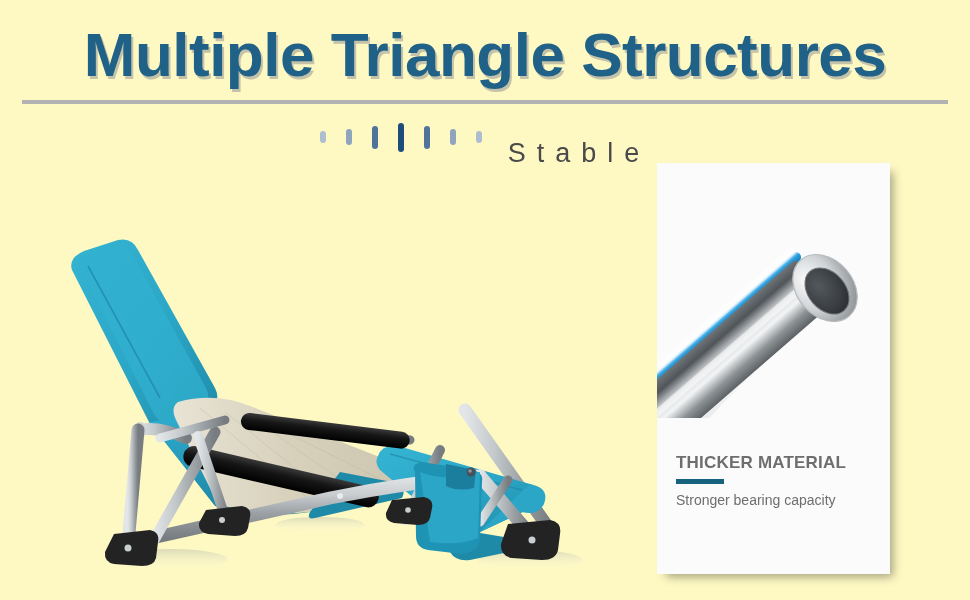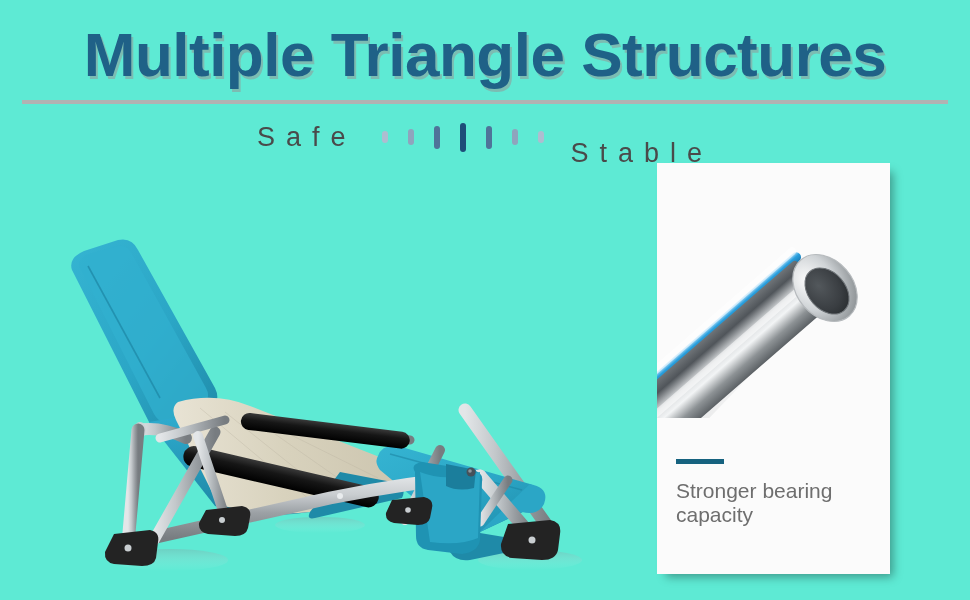--- a/index.html
+++ b/index.html
@@ -4,21 +4,21 @@
 <style>
   html,body{margin:0;padding:0;background:#ffffff;}
   body{
     font-family:"Liberation Sans", sans-serif;
     -webkit-font-smoothing:antialiased;
   }
   #stage{
     position:relative;
     width:970px;height:600px;
     overflow:hidden;
-    background:#5eead4;
+    background:#fef9c3;
   }
 
   
   #title{
     position:absolute;
     left:0;top:24px;width:970px;
     text-align:center;
     font-size:62px;
     font-weight:bold;
     letter-spacing:-0.5px;
@@ -98,38 +98,37 @@
     color:#6e6e6e;
     letter-spacing:.2px;
     white-space:nowrap;
   }
   #panel-rule{
     margin-top:6px;
     width:48px;height:5px;
     background:#16627f;
   }
   #panel-sub{
-    margin-top:15px;
-    font-size:21px;
+    margin-top:9px;
+    font-size:14px;
     color:#6e6e6e;
     line-height:1.14;
     max-width:160px;
   }
 </style>
 </head>
 <body>
 
 <div id="stage">
 
   <div id="title" style="color: rgb(31, 97, 135);">Multiple Triangle Structures</div>
 
   <div id="divider" style="background: rgb(178, 178, 178);"></div>
 
   <div id="subtitle">
-    <span class="sub-word" style="color: rgb(74, 74, 74);">Safe</span>
 
     <span id="bars">
         <span class="bar" style="height: 12px; background: rgb(174, 189, 208);"></span>
         <span class="bar" style="height: 16px; background: rgb(143, 164, 189);"></span>
         <span class="bar" style="height: 23px; background: rgb(79, 115, 153);"></span>
         <span class="bar" style="height: 29px; background: rgb(29, 78, 121);"></span>
         <span class="bar" style="height: 23px; background: rgb(79, 115, 153);"></span>
         <span class="bar" style="height: 16px; background: rgb(143, 164, 189);"></span>
         <span class="bar" style="height: 12px; background: rgb(174, 189, 208);"></span>
       </span>
@@ -304,18 +303,19 @@
 
         <ellipse cx="168" cy="125" rx="28" ry="37" transform="rotate(-41 168 125)" fill="url(#rimGrad)"></ellipse>
         <ellipse cx="168" cy="125" rx="28" ry="37" transform="rotate(-41 168 125)" fill="none" stroke="#b6babd" stroke-width="1.2"></ellipse>
 
         <ellipse cx="170" cy="128" rx="18.5" ry="26" transform="rotate(-41 170 128)" fill="url(#boreGrad)"></ellipse>
         <ellipse cx="170" cy="128" rx="18.5" ry="26" transform="rotate(-41 170 128)" fill="none" stroke="#6e7377" stroke-width="1"></ellipse>
       </svg>
     </div>
 
     <div id="panel-caption">
+      <div id="panel-heading" style="color: rgb(110, 110, 110);">THICKER MATERIAL</div>
       <div id="panel-rule" style="background: rgb(22, 98, 127);"></div>
       <div id="panel-sub" style="color: rgb(110, 110, 110);">Stronger bearing capacity</div>
     </div>
   </div>
 
 </div>
 
 </body></html>

